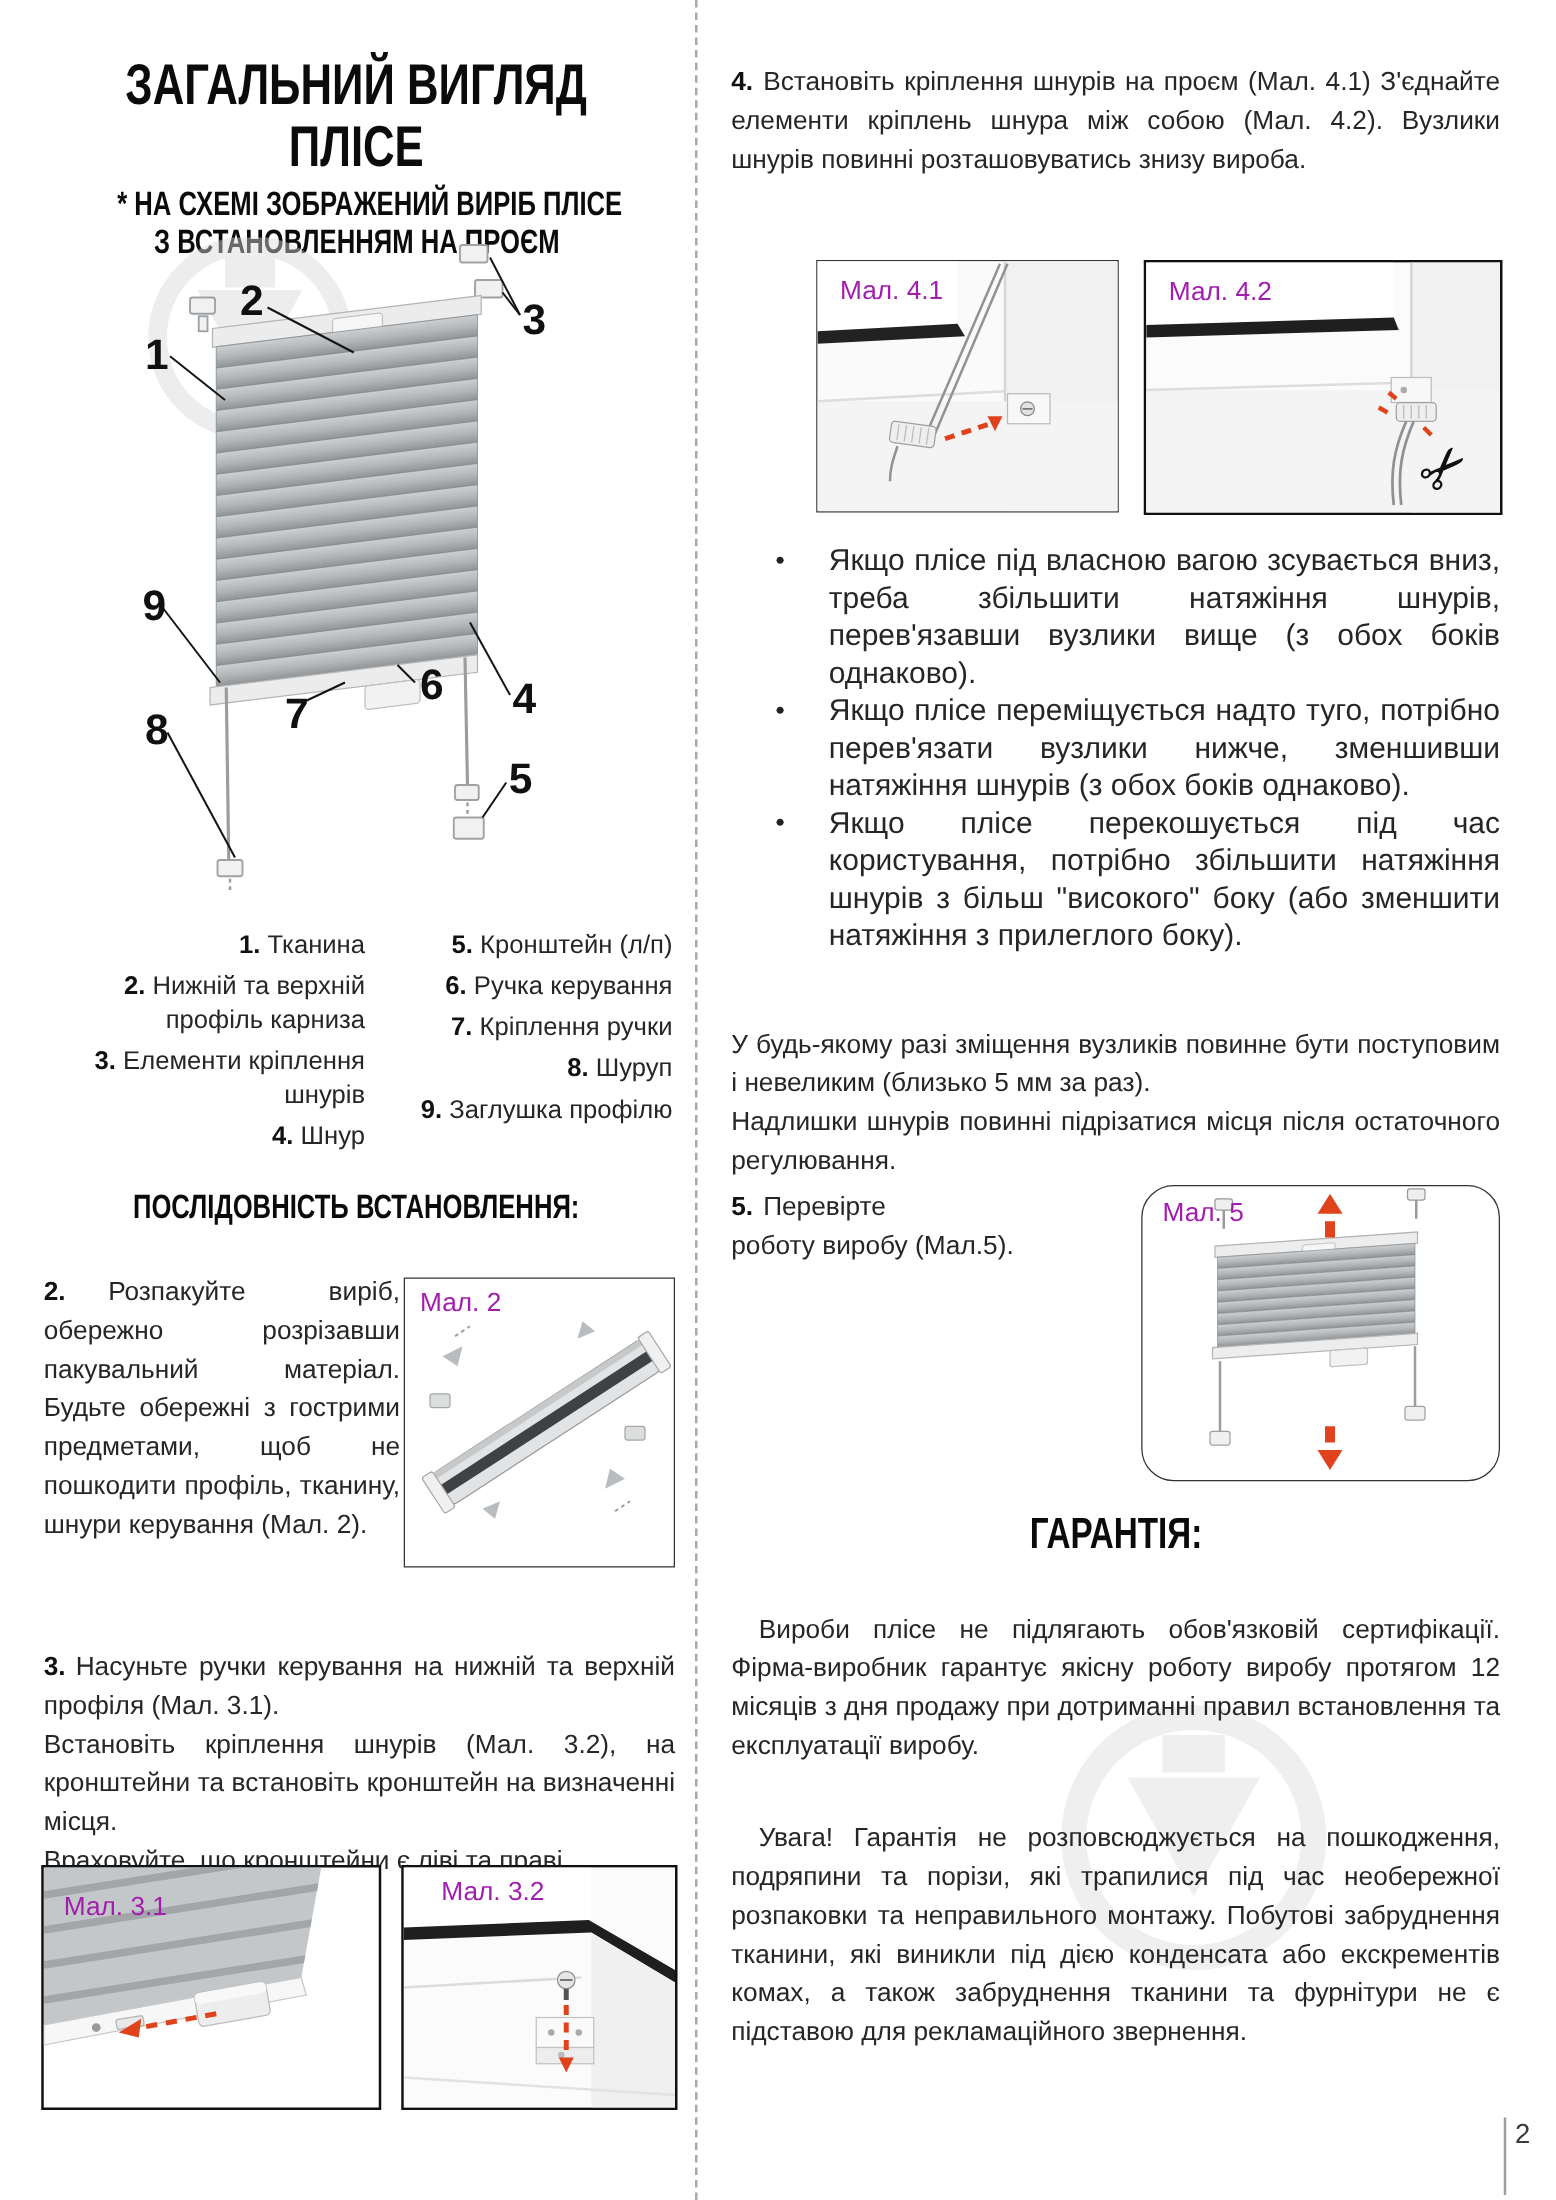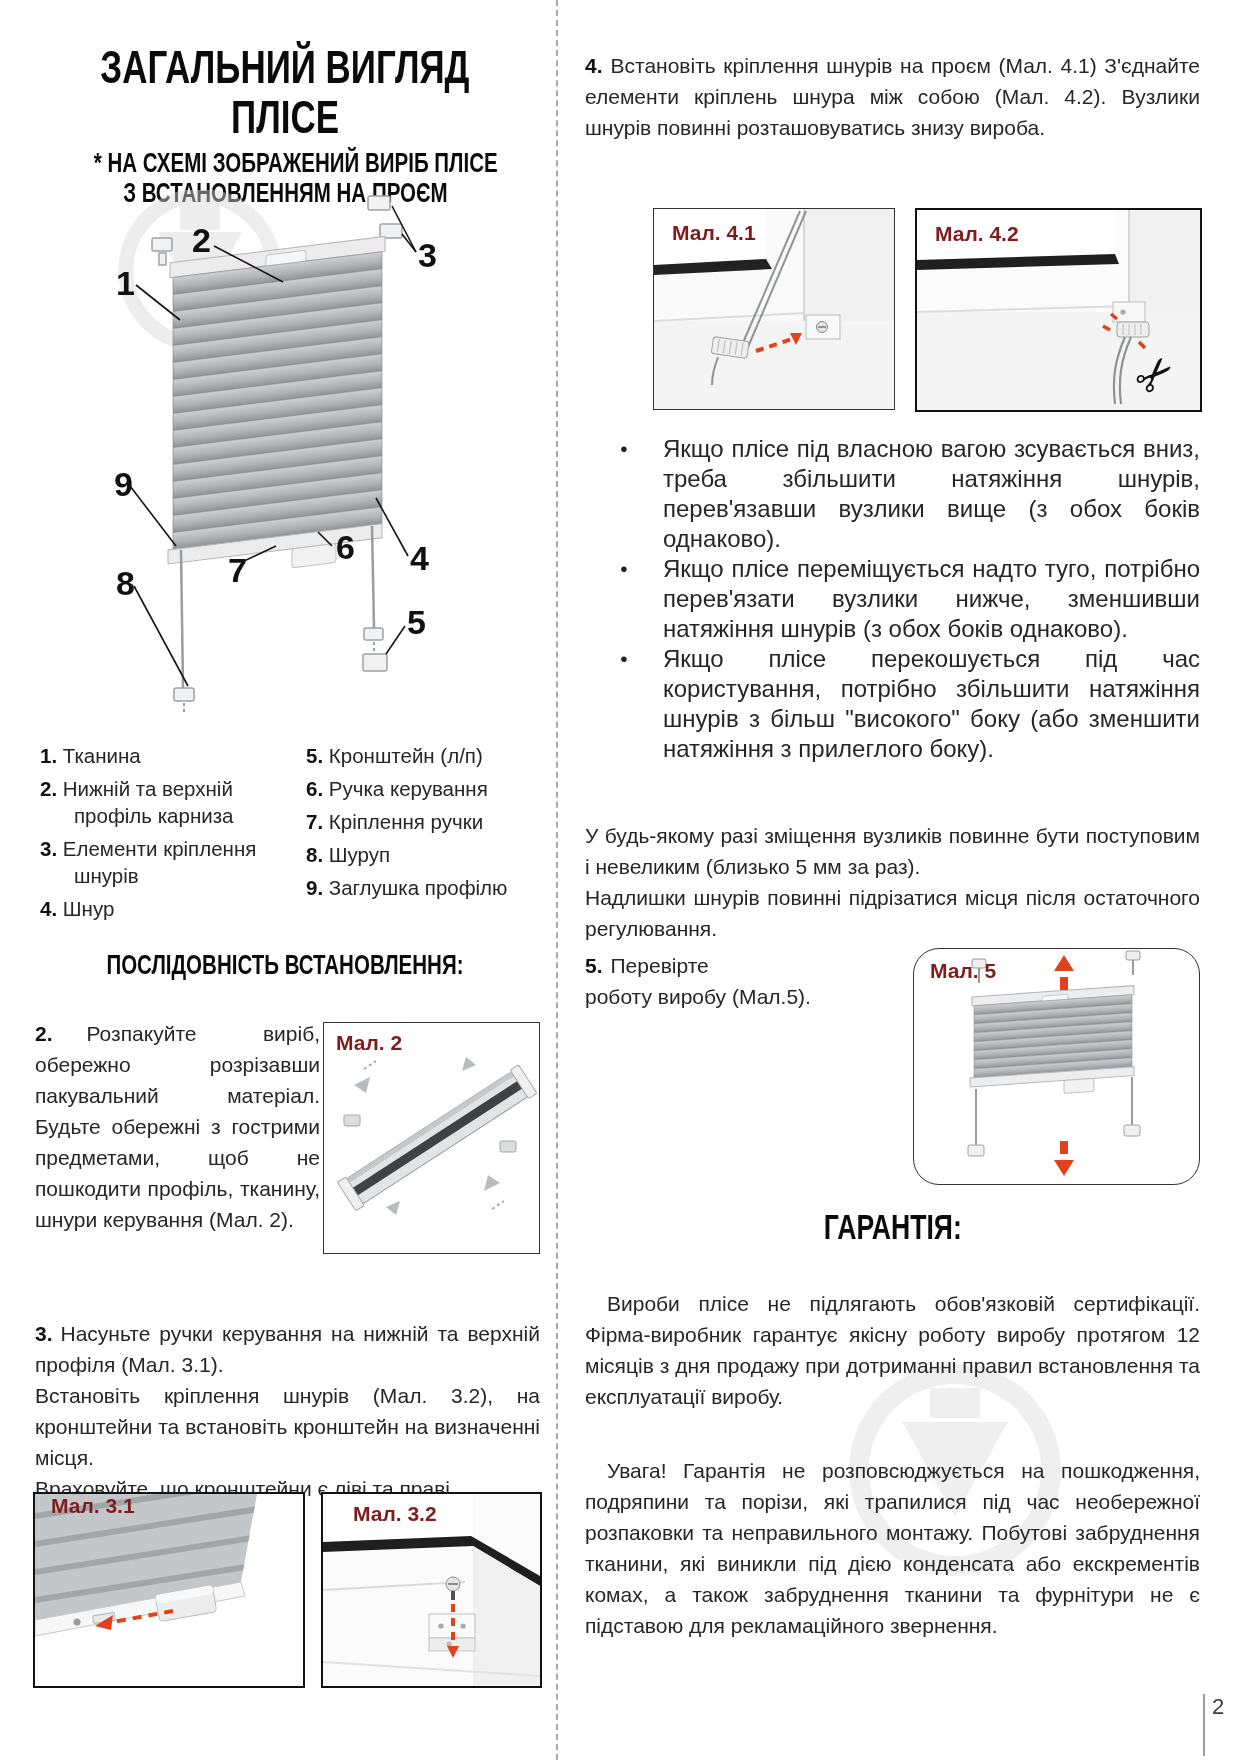--- a/index.html
+++ b/index.html
@@ -19,31 +19,31 @@
   .bt{font-size:21px;line-height:31px;text-align:justify;color:#262626;margin:0;}
   .bt p{margin:0;}
   .num{font-weight:bold;color:#111;margin-right:8px;}
   .numwide{font-weight:bold;color:#111;margin-right:34px;}
   .noj{text-align:left;}
   .indent{text-indent:22px;}
   
   .legend{display:flex;gap:14px;}
   .legcol{display:block;}
   .legcol p{margin:0 0 6px 0;font-size:20.5px;line-height:27px;
-            padding-left:34px;text-indent:-34px;}
+            padding-left:34px;text-indent:-34px;text-align:right;}
   .legcol b{color:#111;}
   
   .bullet{display:flex;align-items:flex-start;}
   .dot{flex:0 0 78px;text-align:center;font-size:21px;line-height:30px;color:#222;}
   .bullet p{flex:1;font-size:24px;line-height:30px;text-align:justify;margin:0;}
   
   .figbox{background:#fff;}
   .b1{border:1px solid #333;}
   .b2{border:2px solid #111;}
-  .figlabel{position:absolute;font-size:21px;color:#7f1d1d;z-index:2;font-weight:bold;}
+  .figlabel{position:absolute;font-size:21px;color:#a21caf;z-index:2;}
   .figbox svg{position:absolute;left:0;top:0;}
   
   .pnline{left:1203px;top:1694px;height:62px;width:0;border-left:2px solid #9c9c9c;}
   .pnum{left:1212px;top:1694px;font-size:22px;color:#3a3a3a;}
   svg text{font-family:"Liberation Sans",sans-serif;}
 </style>
 </head>
 <body>
 
 <div class="page">
@@ -199,21 +199,21 @@
     </svg>
   </div>
 
   <div class="abs bt" style="left:35px;top:1318px;width:505px;">
     <p><b class="num">3.</b><span>Насуньте ручки керування на нижній та верхній профіля (Мал. 3.1).</span></p>
     <p>Встановіть кріплення шнурів (Мал. 3.2), на кронштейни та встановіть кронштейн на визначенні місця.</p>
     <p>Враховуйте, що кронштейни є ліві та праві.</p>
   </div>
 
   <div class="abs figbox b2" style="left:33px;top:1492px;width:268px;height:192px;">
-    <div class="figlabel" style="left:16px;top:0;">Мал. 3.1</div>
+    <div class="figlabel" style="left:16px;top:20px;">Мал. 3.1</div>
     <svg width="268" height="192" viewBox="0 0 268 192">
       <defs>
           <clipPath id="fabclip">
             <polygon points="0,0 222,0 206,88 0,126"></polygon>
           </clipPath>
         </defs>
       <polygon points="0,0 222,0 206,88 0,126" fill="#c4c7c9"></polygon>
       <g clip-path="url(#fabclip)" stroke="#a2a6a9" stroke-width="6">
         <line x1="0" y1="22" x2="230" y2="-14"></line>
         <line x1="0" y1="50" x2="230" y2="14"></line>

